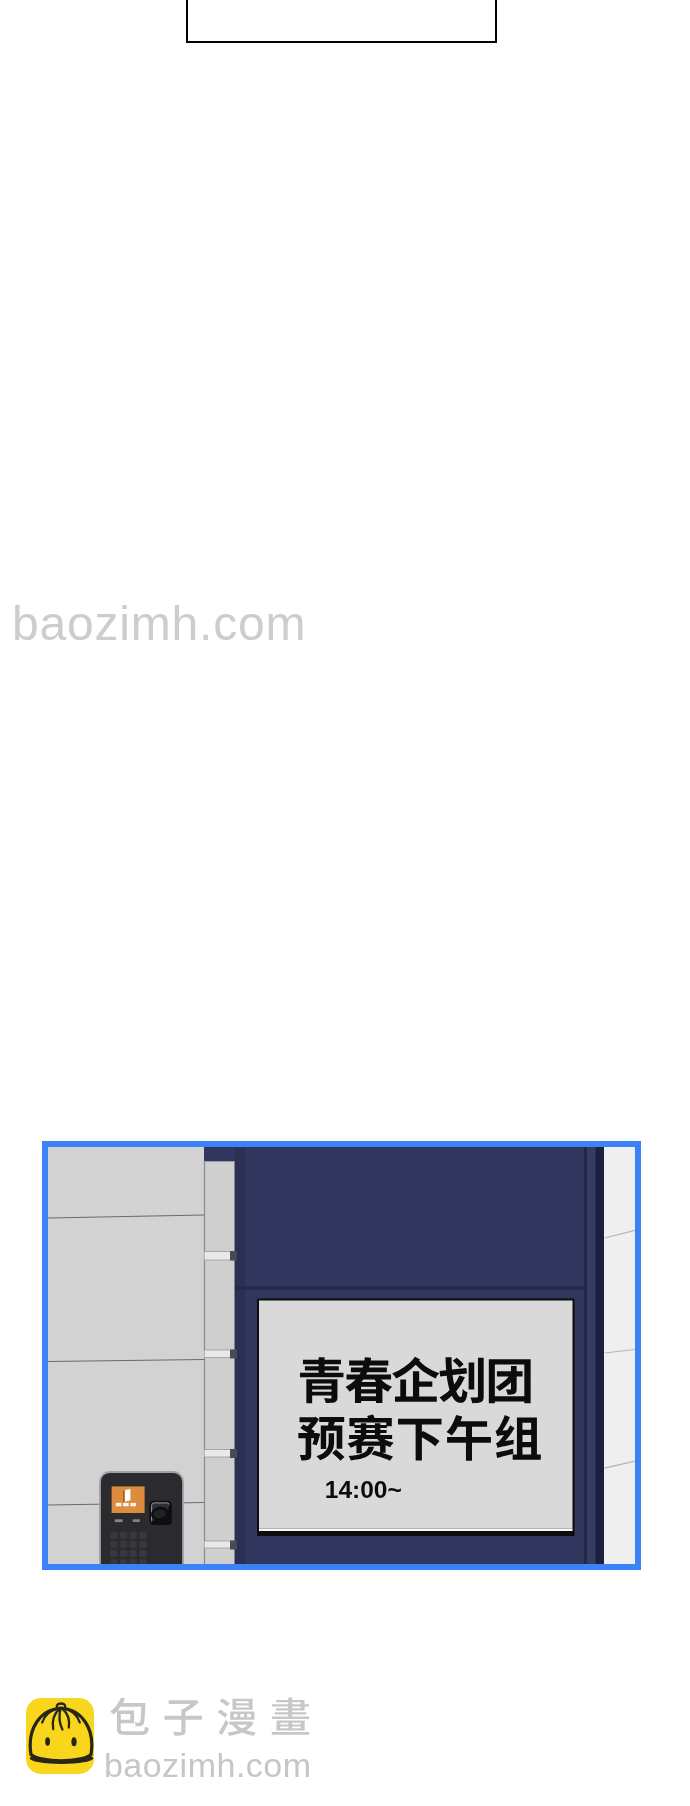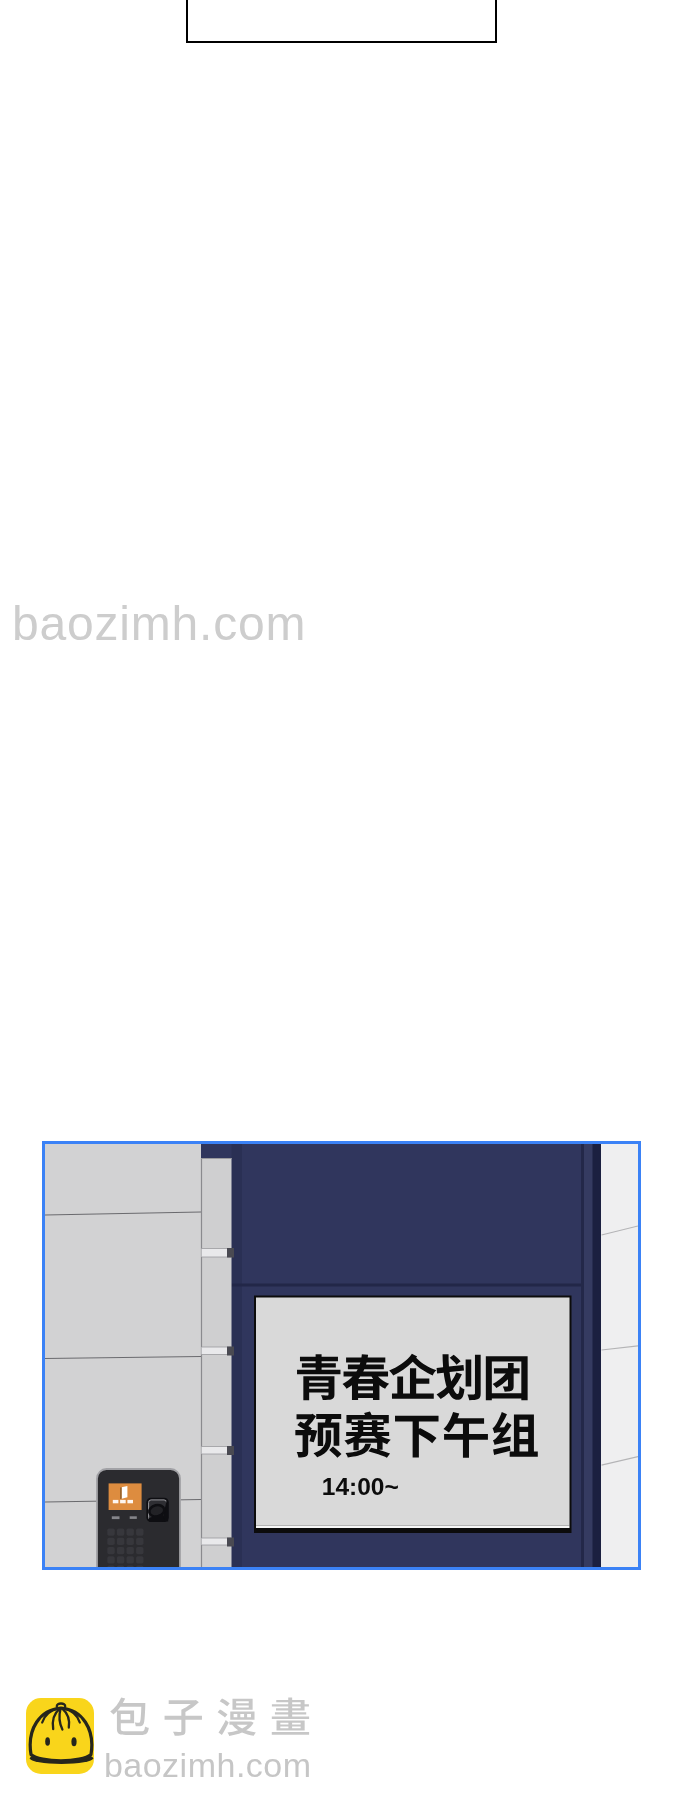--- a/index.html
+++ b/index.html
@@ -7,21 +7,21 @@
          font-family:"Liberation Sans", sans-serif; }
   .abs { position:absolute; }
 </style>
 </head>
 <body>
 
 <div class="abs" style="left:186px; top:-14px; width:310.5px; height:56.8px; border:2.5px solid #000; box-sizing:border-box; background:#fff;"></div>
 
 <div class="abs" style="left:12px; top:600px; font-size:48px; color:#cdcdcd; font-weight:normal; letter-spacing:0.8px; line-height:1;">baozimh.com</div>
 
-<div class="abs" style="left:42px; top:1141px; width:599px; height:429px; border:3px solid #3b82f6; box-sizing:border-box; background:#c2410c; overflow:hidden;">
+<div class="abs" style="left:42px; top:1141px; width:599px; height:429px; border:6px solid #3b82f6; box-sizing:border-box; background:#c2410c; overflow:hidden;">
 <svg width="593" height="423" viewBox="0 0 593 423" style="position:absolute; left:0; top:0; display:block;">
 
   <rect x="0" y="0" width="156" height="423" fill="#d2d2d3"></rect>
 
   <g stroke="#6a6a6e" stroke-width="1.2" fill="none">
     <line x1="0" y1="71" x2="156" y2="68"></line>
     <line x1="0" y1="214.5" x2="156" y2="212.5"></line>
     <line x1="0" y1="358" x2="156" y2="355.5"></line>
   </g>
 

